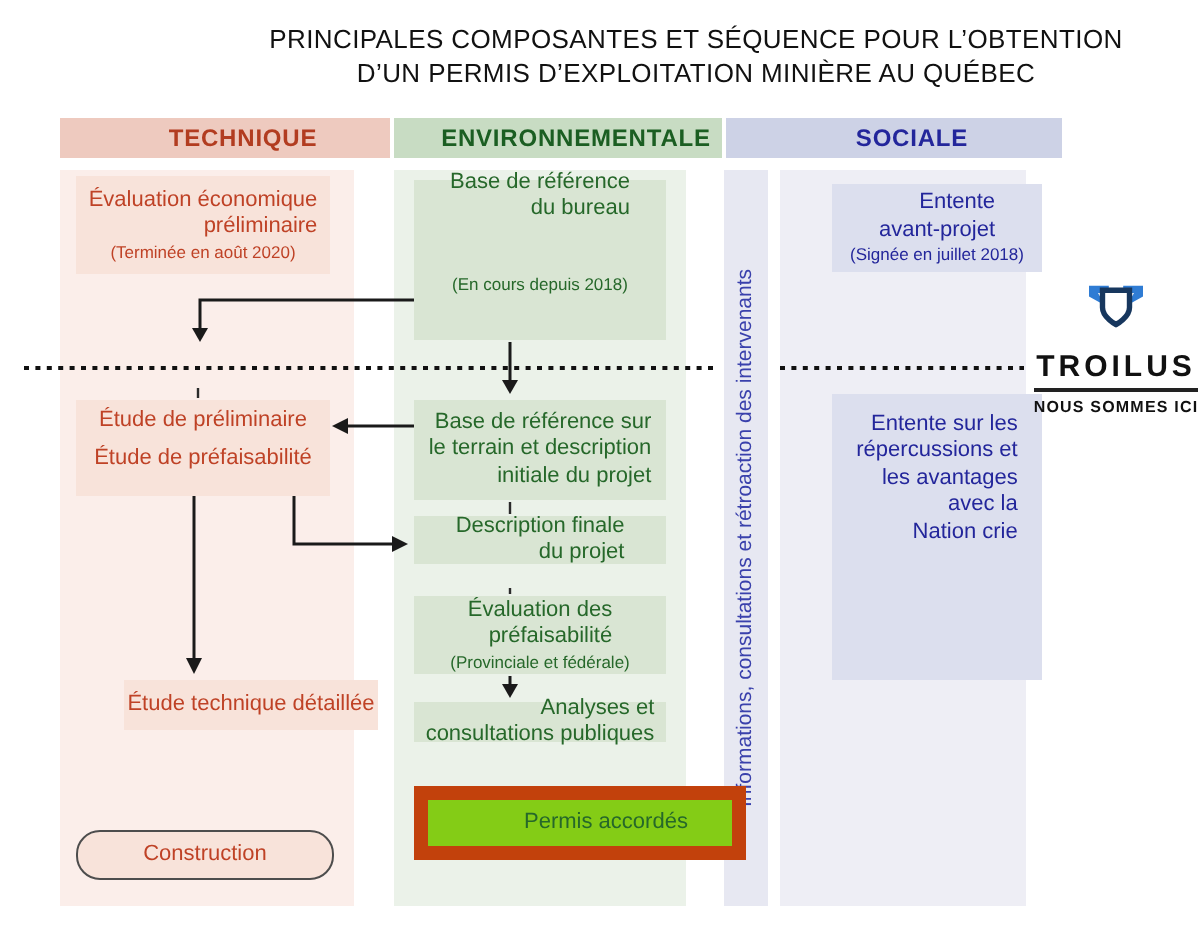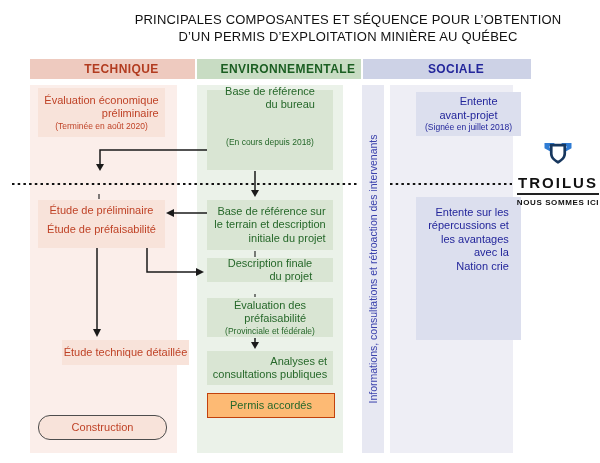--- a/index.html
+++ b/index.html
@@ -25,21 +25,21 @@
   
   .overlay{position:absolute;left:0;top:0;}
   
   .bx{position:absolute;display:flex;flex-direction:column;align-items:center;justify-content:center;
       text-align:center;font-size:11px;line-height:1.22;}
   .bx .note{font-size:8.5px;line-height:1.25;}
   .tech{left:38px;width:127px;background:#f8e3da;color:#bf4226;}
   .env {left:207px;width:126px;background:#d9e5d3;color:#26682a;}
   .soc {left:400px;width:105px;background:#dcdfee;color:#23269b;margin-left:16px;}
   .bordered-dark {border:1px solid #4d4d4d;background:#f8e3da;}
-  .bordered-green{border:1px solid #c2410c;background:#fdba74;}
+  .bordered-green{border:7px solid #c2410c;background:#84cc16;padding-left:26px;}
   .align-bottom{justify-content:flex-end;padding-bottom:22px;box-sizing:border-box;gap:26px;}
   .align-top{justify-content:flex-start;padding-top:9px;box-sizing:border-box;}
   
   .logo{position:absolute;left:514px;top:142px;width:88px;text-align:center;}
   .logo-name{font-size:15px;font-weight:bold;color:#111;letter-spacing:2px;margin-top:1px;}
   .logo-rule{width:82px;border-top:2px solid #222;margin:2px auto 3px auto;}
   .logo-tagline{font-size:8px;font-weight:700;color:#111;letter-spacing:.6px;}
 </style>
 </head>
 <body>
@@ -118,21 +118,21 @@
   </div>
   <div class="bx env" style="top:258px;height:24px;">
     <span class="pre">Description finale
 du projet</span>
   </div>
   <div class="bx env" style="top:298px;height:39px;">
     <span class="pre">Évaluation des
 préfaisabilité</span>
     <span class="note">(Provinciale et fédérale)</span>
   </div>
-  <div class="bx env" style="top:351px;height:34px;">
+  <div class="bx env" style="top:351px;height:20px;">
     <span class="pre">Analyses et
 consultations publiques</span>
   </div>
   <div class="bx env bordered-green" style="top:393px;height:23px;">
     <span>Permis accordés</span>
   </div>
 
   <div class="bx soc" style="top:92px;height:44px;">
     <span class="pre">Entente
 avant-projet</span>

